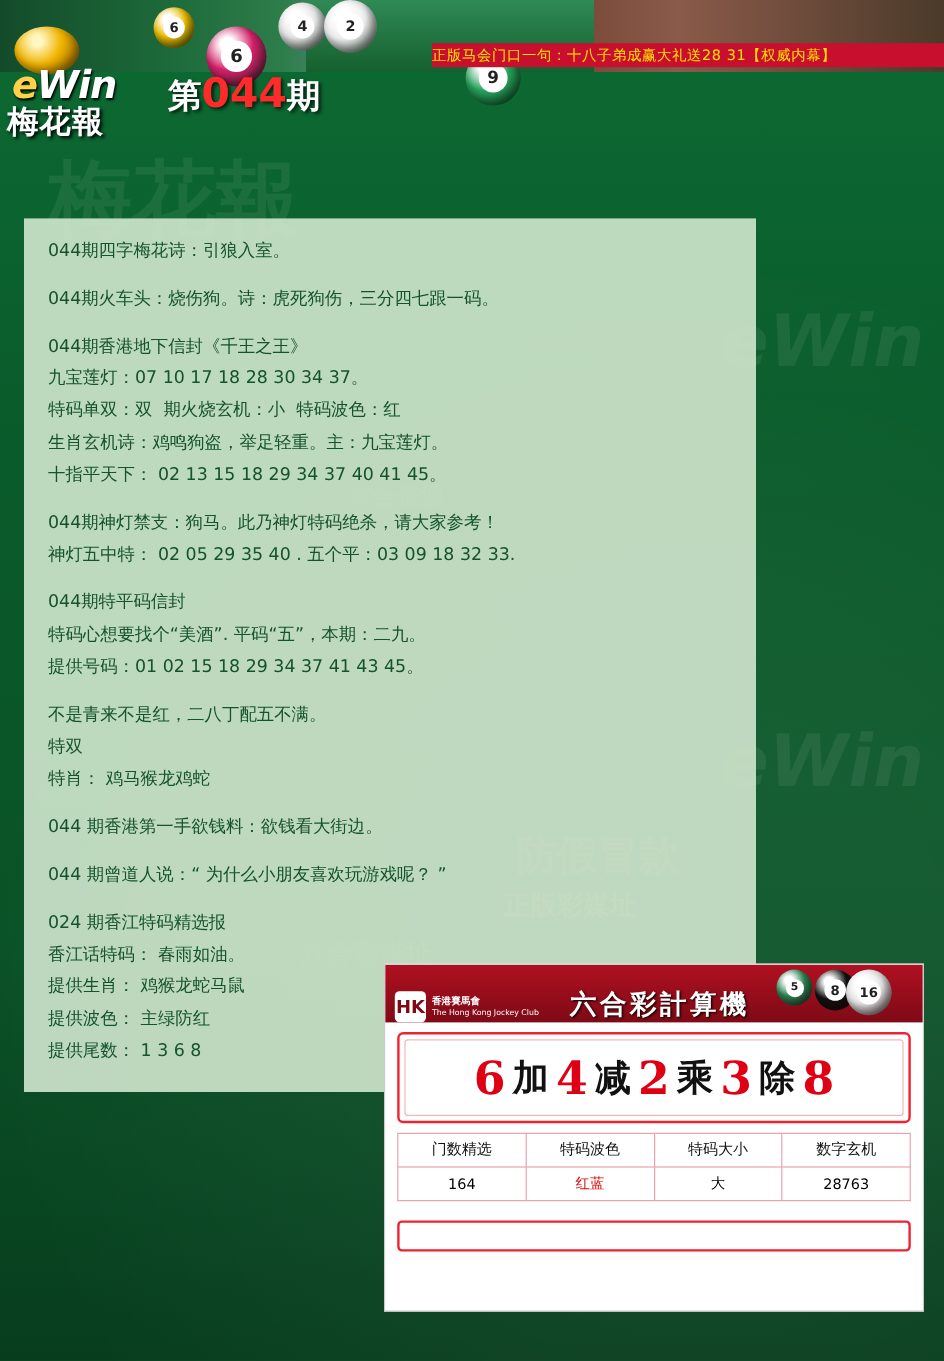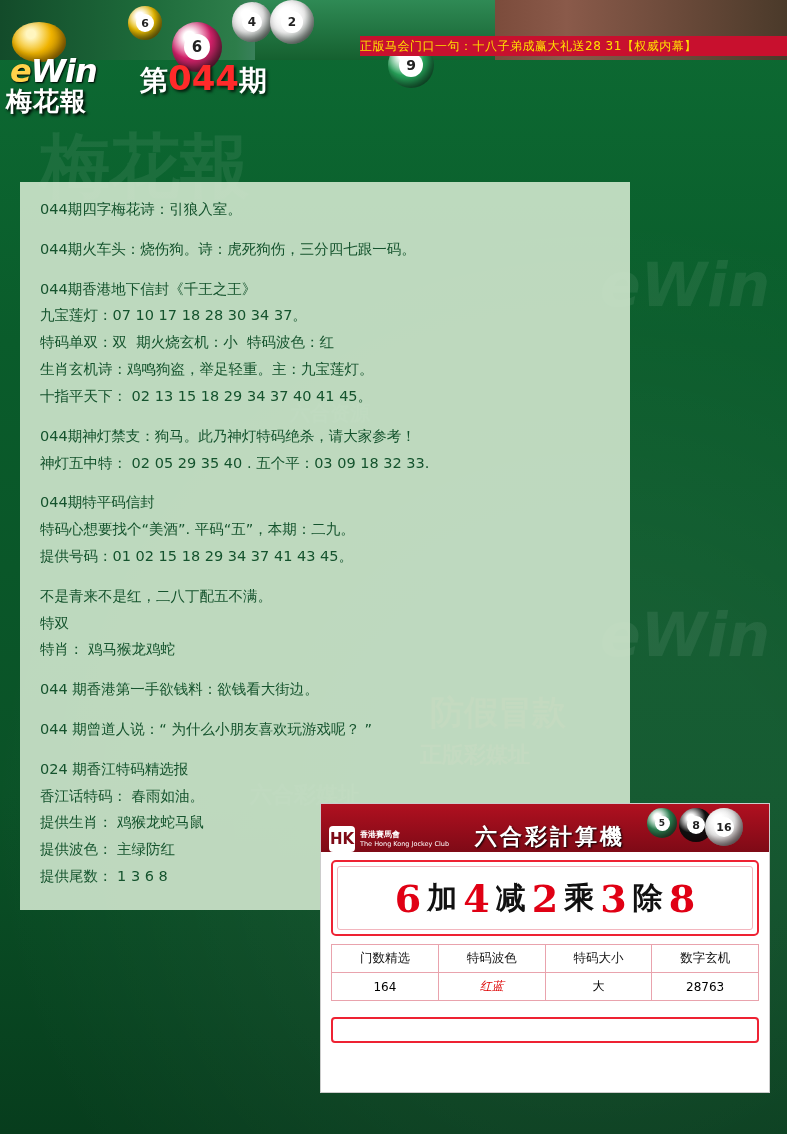--- a/index.html
+++ b/index.html
@@ -158,21 +158,21 @@
   .ctable{
     width:100%;border-collapse:collapse;margin-top:8px;font-size:12px;
   }
   .ctable th{
     border:1px solid #e9a3ad;background:#fff;color:#111;font-weight:normal;
     padding:5px 0;text-align:center;font-size:12.5px;
   }
   .ctable td{
     border:1px solid #e9a3ad;background:#fff;padding:5px 0;text-align:center;font-size:12px;
   }
-  .ctable td.red{color:#d00;font-style:italic;}
+  .ctable td.red{color:#d00;}
   .calc-foot{
     margin:8px 10px 0;height:22px;border:2px solid #e23;border-radius:4px;background:#fff;
   }
 </style>
 </head>
 <body>
 
 <div class="page">
 
   <div class="wm w1">eWin</div>

